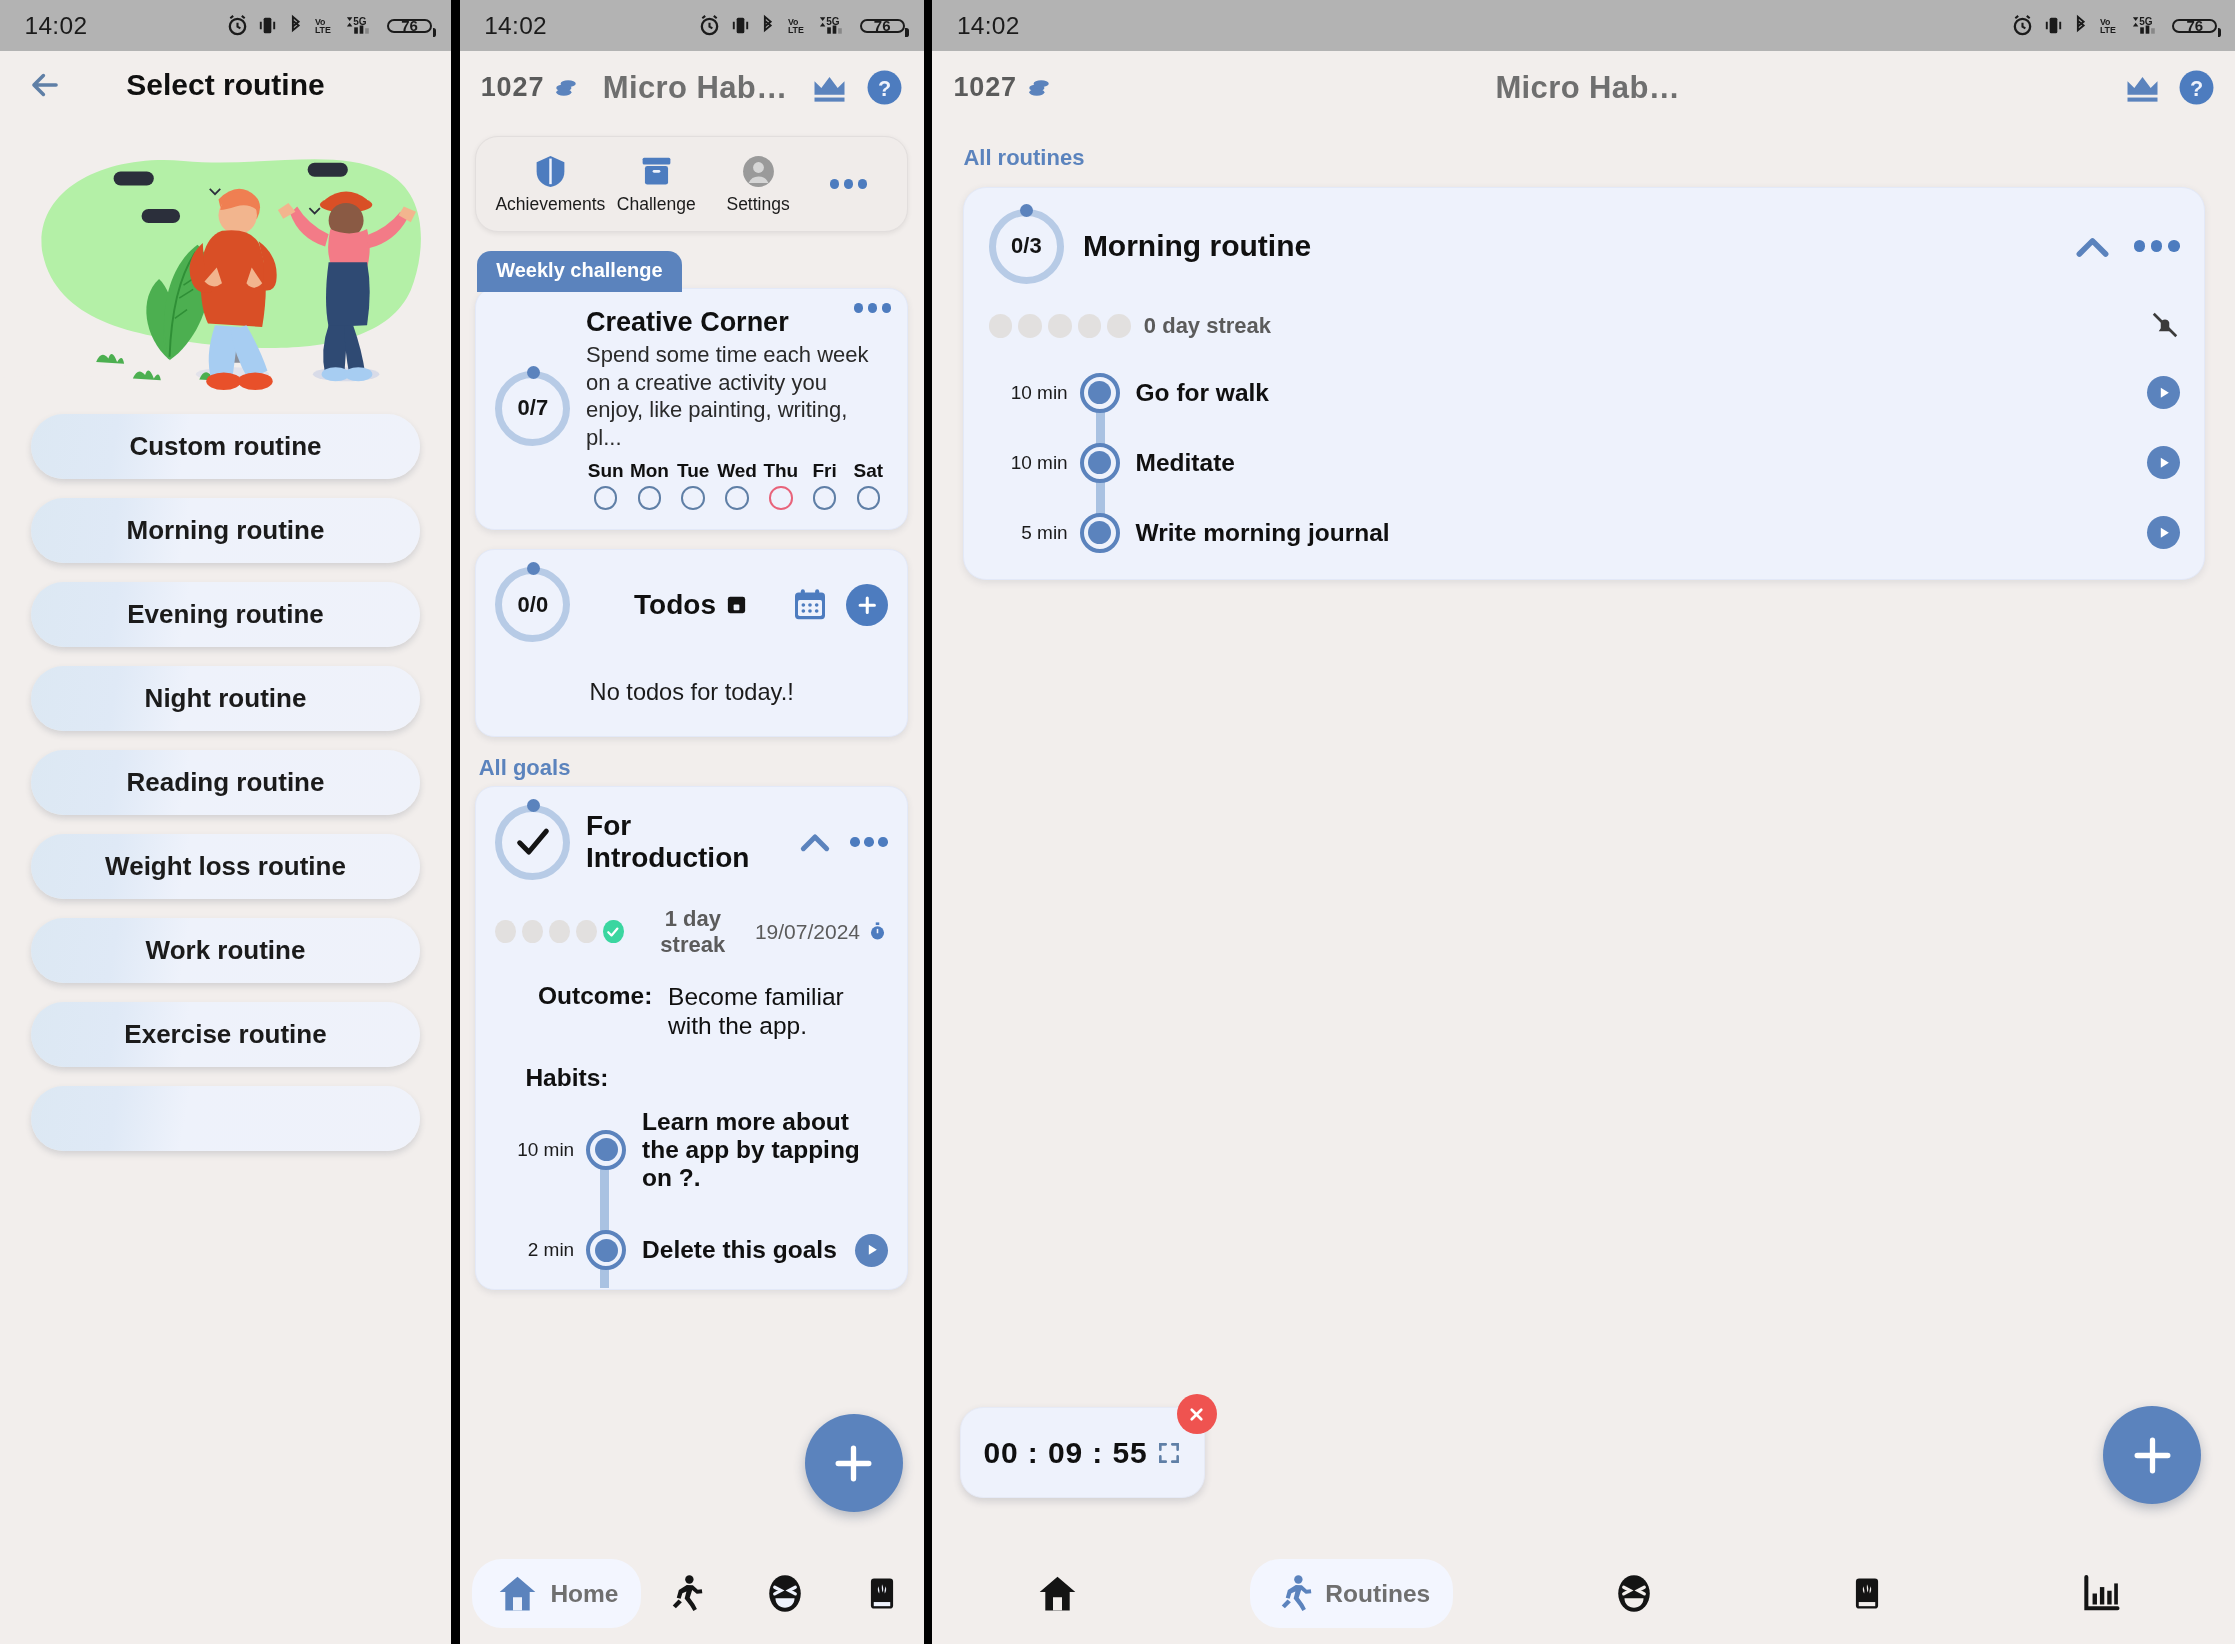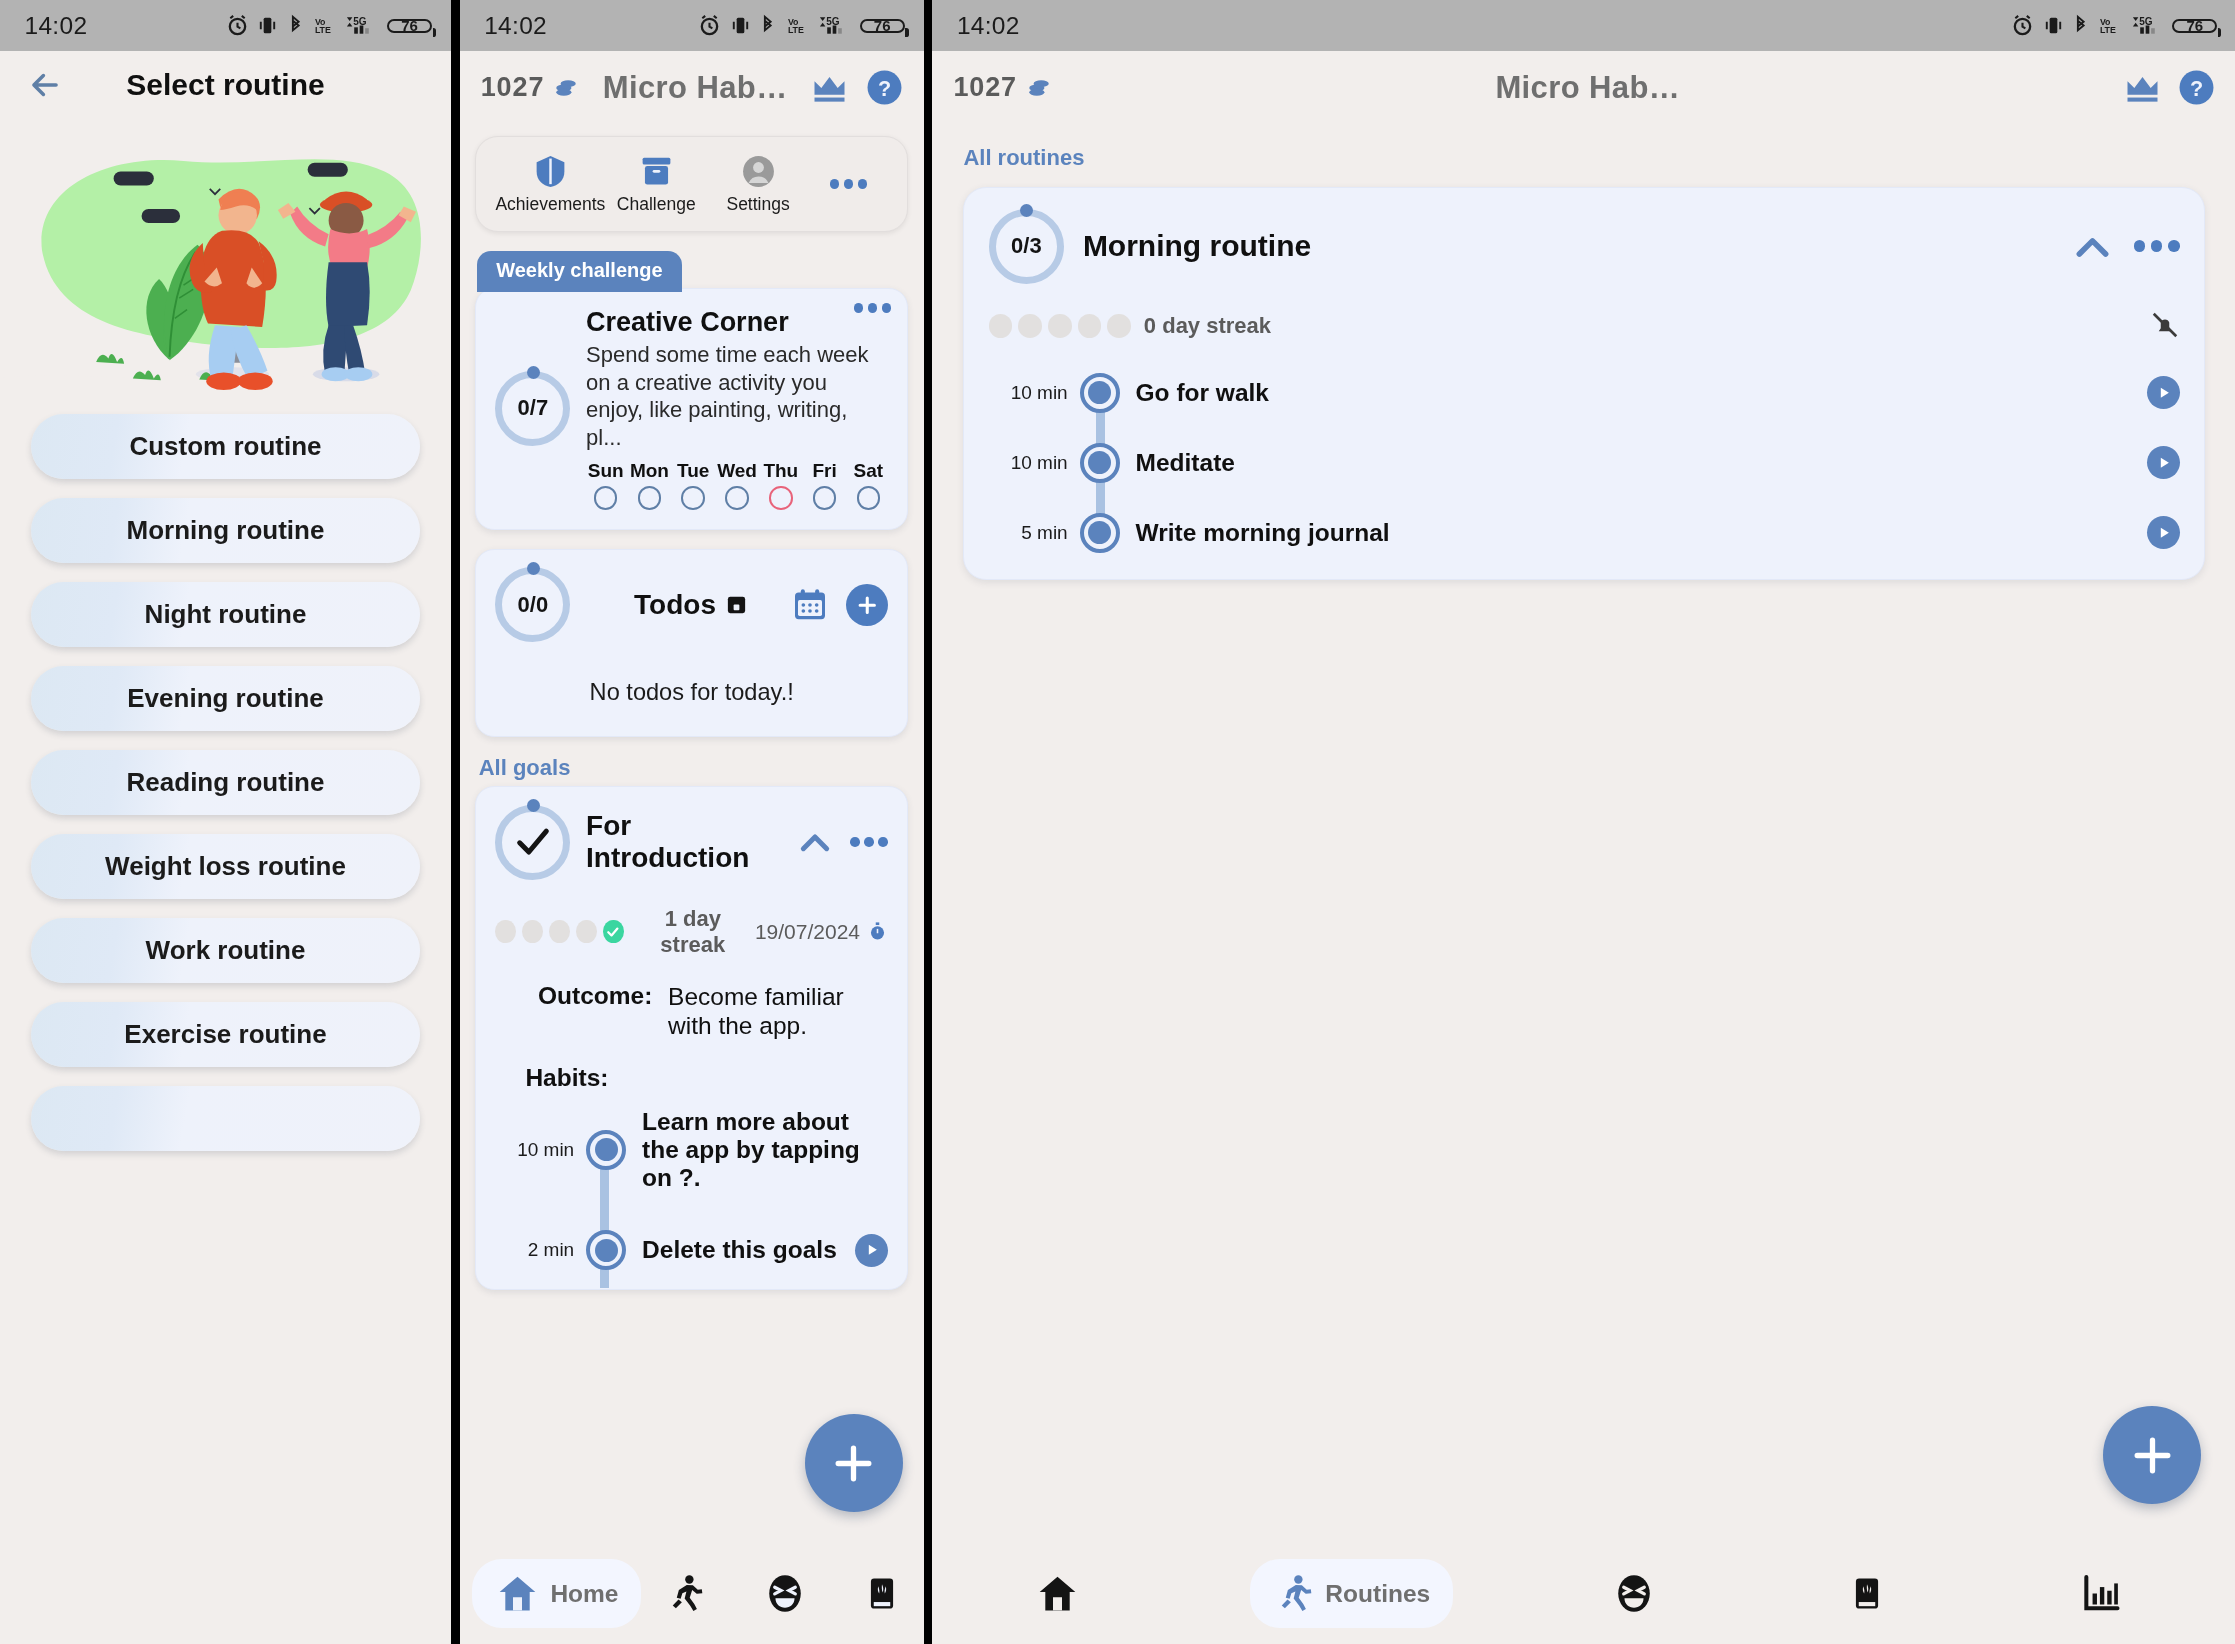--- a/index.html
+++ b/index.html
@@ -258,22 +258,22 @@
         <path d="M376 236 q-10 28 -4 56 l22 0 q2 -30 4 -56z" fill="#2f4a73"></path>
         <path d="M404 236 q10 28 14 56 l-18 2 q-6 -30 -6 -58z" fill="#2f4a73"></path>
         <ellipse cx="384" cy="292" rx="16" ry="8" fill="#a7cdf2"></ellipse>
         <ellipse cx="410" cy="292" rx="16" ry="8" fill="#a7cdf2"></ellipse>
       </svg>
     </div>
 
     <div class="routine-list">
       <div class="routine-btn">Custom routine</div>
       <div class="routine-btn">Morning routine</div>
+      <div class="routine-btn">Evening routine</div>
       <div class="routine-btn">Night routine</div>
-      <div class="routine-btn">Evening routine</div>
       <div class="routine-btn">Reading routine</div>
       <div class="routine-btn">Weight loss routine</div>
       <div class="routine-btn">Work routine</div>
       <div class="routine-btn">Exercise routine</div>
       <div class="routine-btn"></div>
     </div>
   </div>
 
   <div class="gap"></div>
 
@@ -696,20 +696,31 @@
           <div class="h-name">Write morning journal</div>
           <div class="h-play">
               <svg width="17.5" height="17.5" viewBox="0 0 24 24">
                 <path d="M8 5l11 7-11 7z" fill="#fff"></path>
               </svg>
             </div>
         </div>
       </div>
     </div>
 
+    <div class="timer">
+      <div class="timer-close">
+        <svg width="23" height="23" viewBox="0 0 24 24">
+            <path d="M7 7l10 10M17 7 7 17" stroke="#fff" stroke-width="2.8" stroke-linecap="round"></path>
+          </svg>
+      </div>
+      <div class="timer-txt">00 : 09 : 55</div>
+      <svg class="expand-ic" viewBox="0 0 24 24">
+          <path d="M4 9V4h5M20 9V4h-5M4 15v5h5M20 15v5h-5" stroke="currentColor" stroke-width="2.4" fill="none" stroke-linecap="round"></path>
+        </svg>
+    </div>
 
     <div class="fab" style="right:35px;bottom:141px">
       <svg width="49" height="49" viewBox="0 0 24 24">
           <path d="M12 4.5v15M4.5 12h15" stroke="#fff" stroke-width="2.6" stroke-linecap="round"></path>
         </svg>
     </div>
 
     <div class="bottomnav">
       <div class="nav-item">
         <svg width="45" height="45" viewBox="0 0 24 24">

